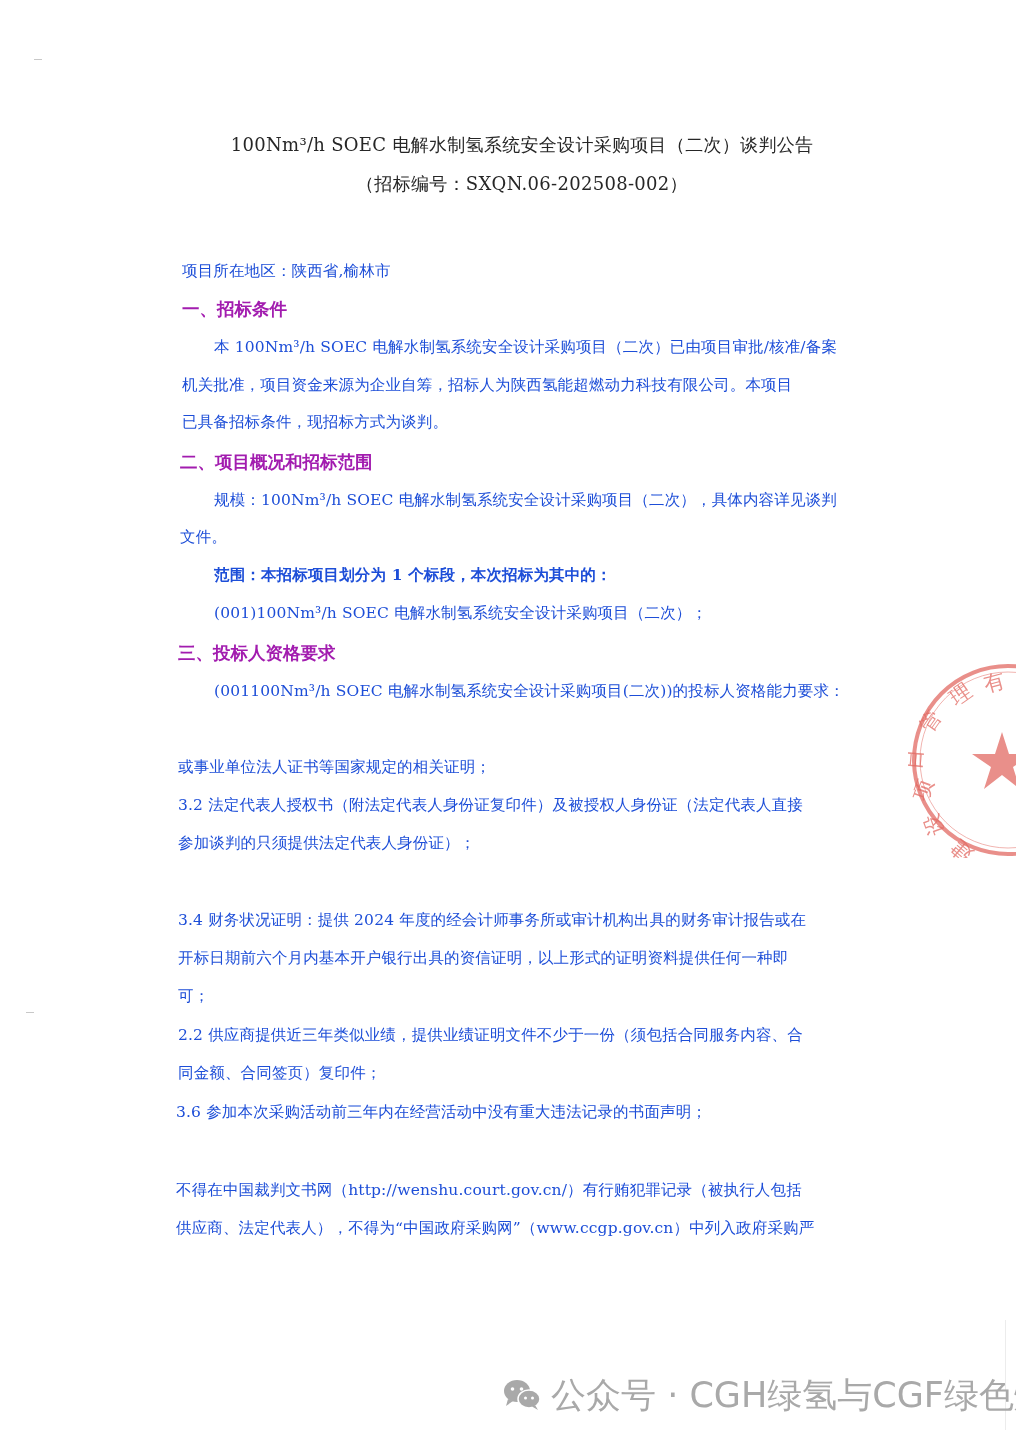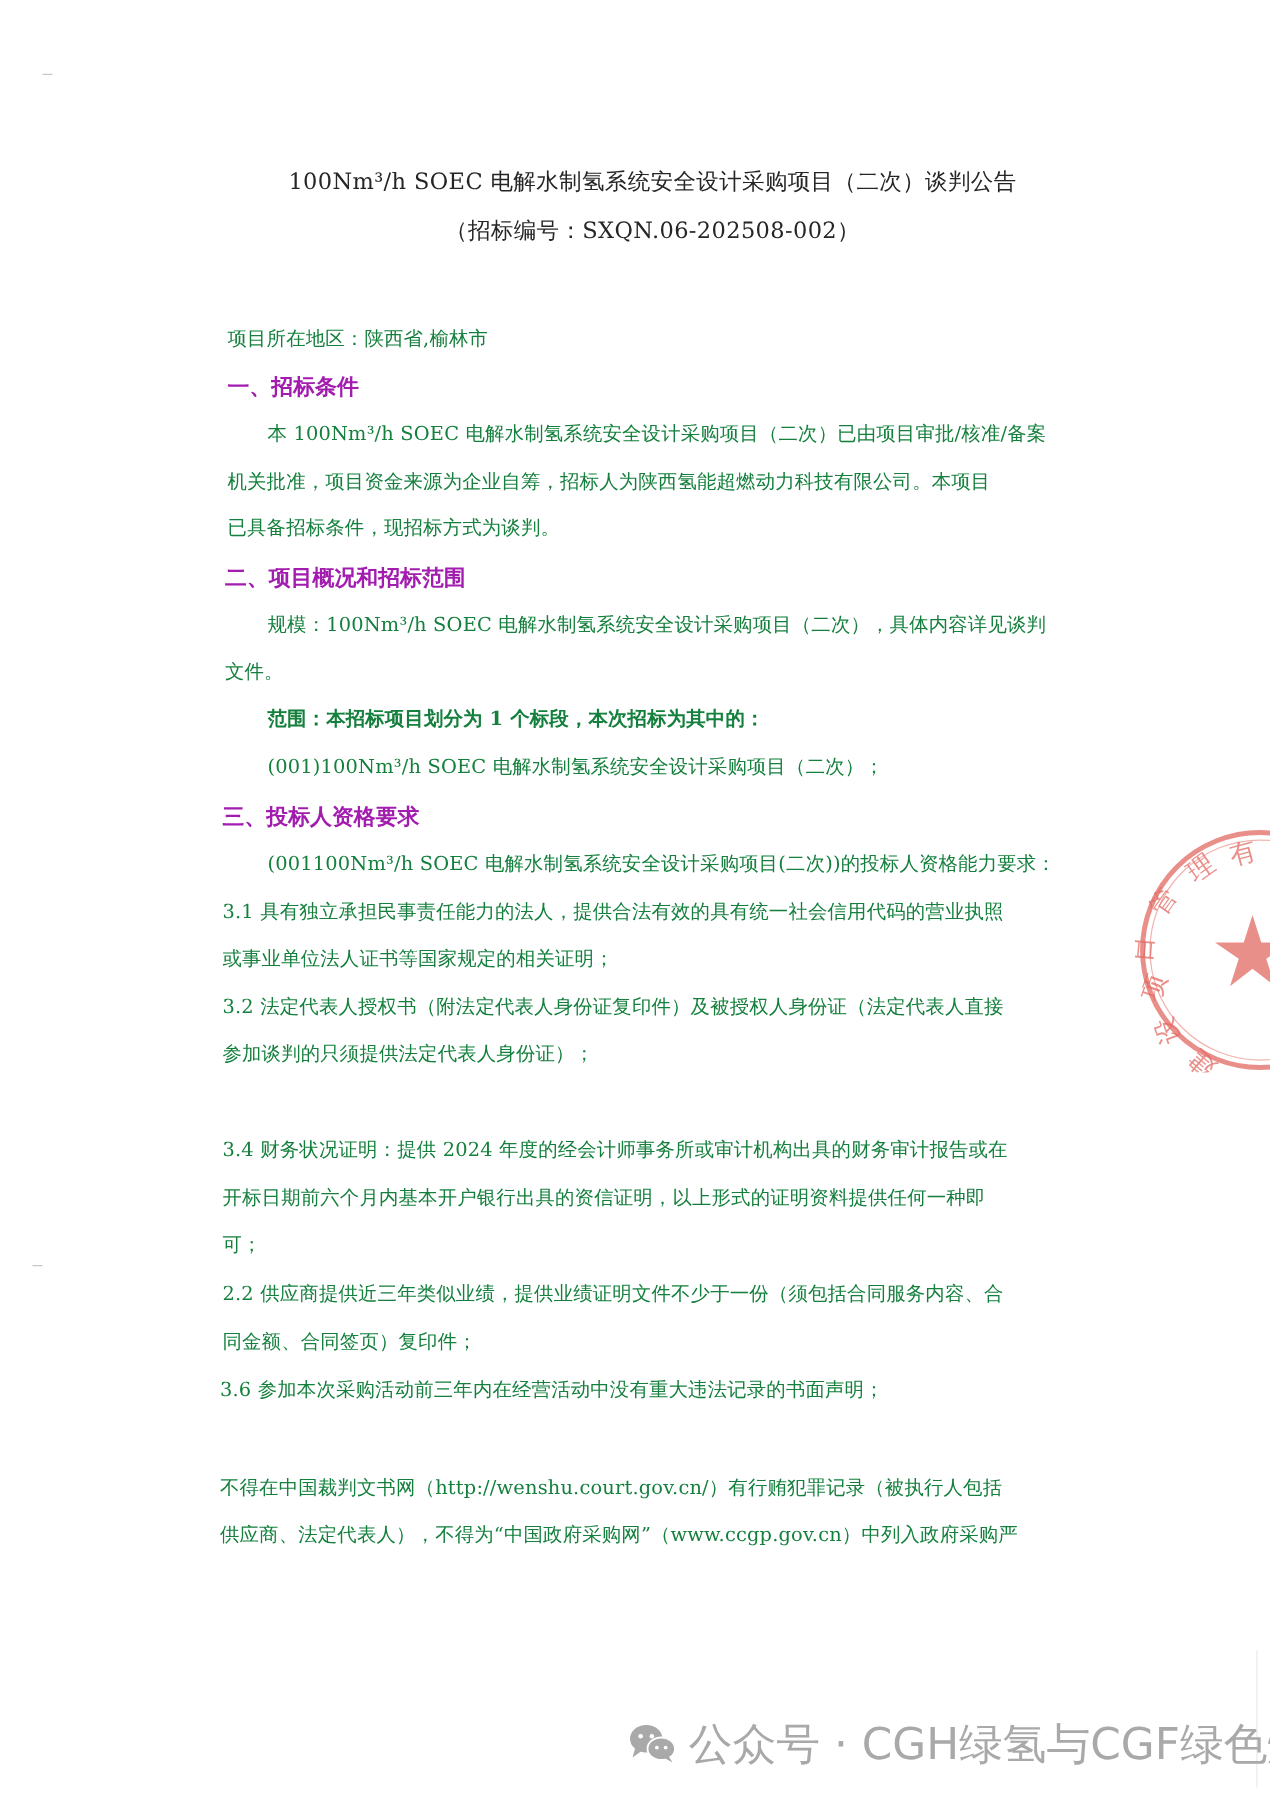--- a/index.html
+++ b/index.html
@@ -31,21 +31,21 @@
       width: 1044px;
       text-align: center;
       font-size: 18px;
       letter-spacing: 0.3px;
       color: #262626;
       white-space: nowrap;
     }
     .line {
       position: absolute;
       font-size: 15.5px;
-      color: #15803d;
+      color: #1d4ed8;
       white-space: nowrap;
       letter-spacing: 0.15px;
     }
     .heading {
       position: absolute;
       font-family: "DejaVu Sans", "Liberation Sans", sans-serif;
       font-weight: bold;
       font-size: 17.5px;
       color: #a21caf;
       white-space: nowrap;
@@ -102,21 +102,20 @@
   <div class="line" style="left:182px; top:412px;">已具备招标条件，现招标方式为谈判。</div>
 
   <div class="heading" style="left:180px; top:450px;">二、项目概况和招标范围</div>
   <div class="line" style="left:214px; top:490px;">规模：100Nm³/h SOEC 电解水制氢系统安全设计采购项目（二次），具体内容详见谈判</div>
   <div class="line" style="left:180px; top:527px;">文件。</div>
   <div class="line" style="left:214px; top:565px;font-weight:bold;">范围：本招标项目划分为 1 个标段，本次招标为其中的：</div>
   <div class="line" style="left:214px; top:603px;">(001)100Nm³/h SOEC 电解水制氢系统安全设计采购项目（二次）；</div>
 
   <div class="heading" style="left:178px; top:641px;">三、投标人资格要求</div>
   <div class="line" style="left:214px; top:681px;">(001100Nm³/h SOEC 电解水制氢系统安全设计采购项目(二次))的投标人资格能力要求：</div>
-  <div class="line" style="left:178px; top:719px;">3.1 具有独立承担民事责任能力的法人，提供合法有效的具有统一社会信用代码的营业执照</div>
   <div class="line" style="left:178px; top:757px;">或事业单位法人证书等国家规定的相关证明；</div>
   <div class="line" style="left:178px; top:795px;">3.2 法定代表人授权书（附法定代表人身份证复印件）及被授权人身份证（法定代表人直接</div>
   <div class="line" style="left:178px; top:833px;">参加谈判的只须提供法定代表人身份证）；</div>
   <div class="line" style="left:178px; top:910px;">3.4 财务状况证明：提供 2024 年度的经会计师事务所或审计机构出具的财务审计报告或在</div>
   <div class="line" style="left:178px; top:948px;">开标日期前六个月内基本开户银行出具的资信证明，以上形式的证明资料提供任何一种即</div>
   <div class="line" style="left:178px; top:986px;">可；</div>
   <div class="line" style="left:178px; top:1025px;">2.2 供应商提供近三年类似业绩，提供业绩证明文件不少于一份（须包括合同服务内容、合</div>
   <div class="line" style="left:178px; top:1063px;">同金额、合同签页）复印件；</div>
   <div class="line" style="left:176px; top:1102px;">3.6 参加本次采购活动前三年内在经营活动中没有重大违法记录的书面声明；</div>
   <div class="line" style="left:176px; top:1218px;">供应商、法定代表人），不得为“中国政府采购网”（www.ccgp.gov.cn）中列入政府采购严</div>

